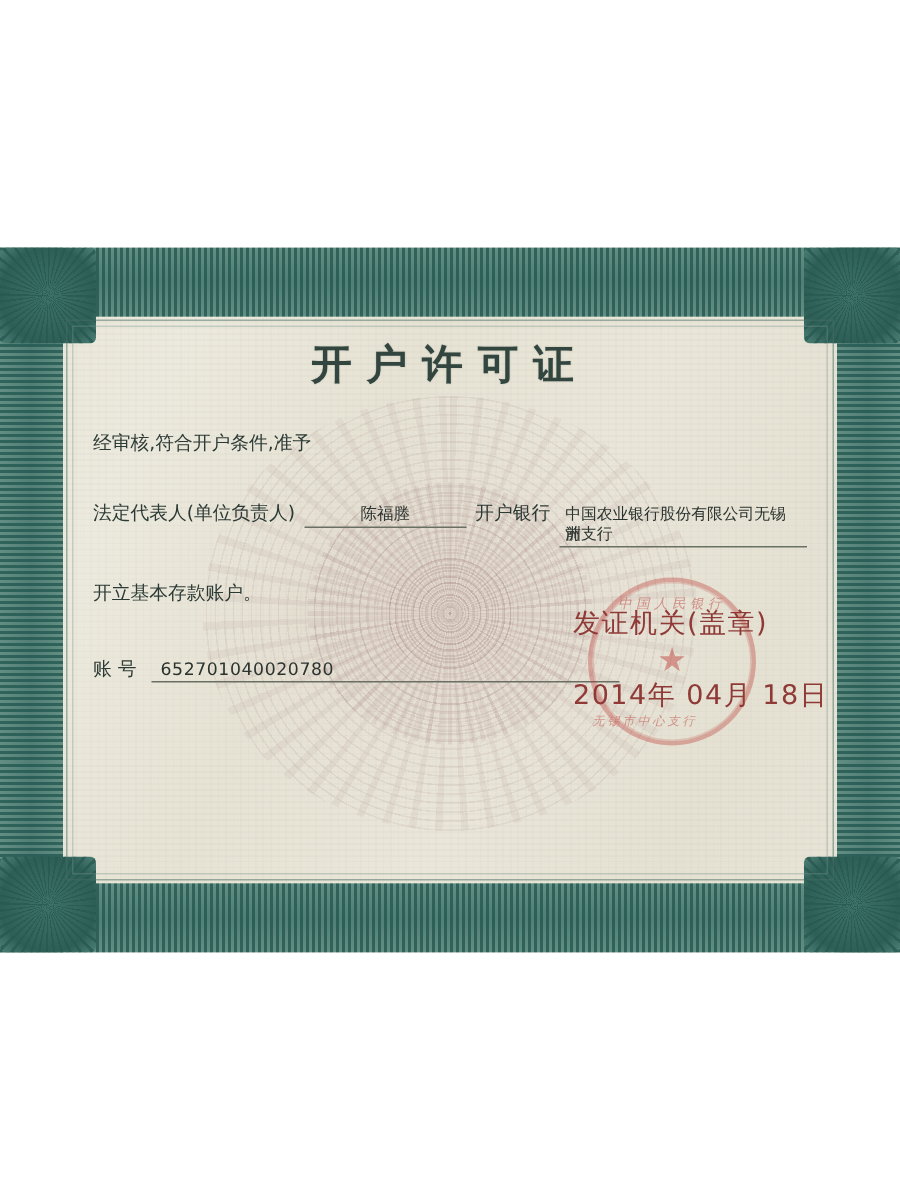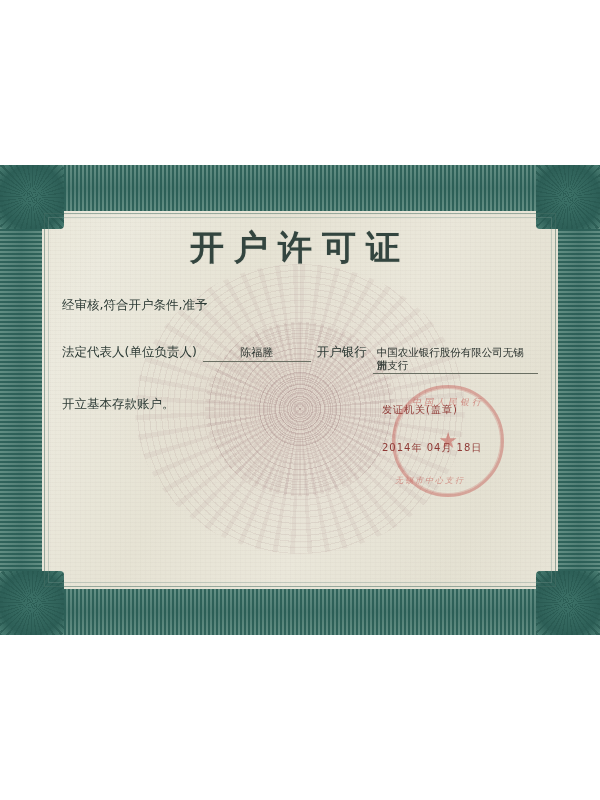--- a/index.html
+++ b/index.html
@@ -132,21 +132,21 @@
     position: absolute;
     left: 56px;
     top: 58px;
     width: 488px;
     height: 354px;
   }
 
   .doc-title {
     text-align: center;
     font-family: "DejaVu Serif", "Liberation Serif", serif;
-    font-size: 34px;
+    font-size: 27px;
     font-weight: bold;
     letter-spacing: 10px;
     color: #33453f;
     margin-top: 2px;
     text-shadow: 0 0 1px rgba(60,80,72,0.35);
   }
 
   .row {
     display: flex;
     align-items: flex-end;
@@ -242,21 +242,21 @@
   }
 
   
   .issuer {
     position: absolute;
     right: 28px;
     top: 238px;
     width: 190px;
     text-align: left;
     color: #8f3a36;
-    font-size: 10px;
+    font-size: 18px;
   }
   .issuer .line1 { letter-spacing: 1px; }
   .issuer .line2 { margin-top: 24px; letter-spacing: 1px; }
   .issuer .d { color: #8f3a36; }
 
   
   .seal {
     position: absolute;
     right: 96px;
     top: 220px;
@@ -339,20 +339,24 @@
         <span class="bank-line">
           <span>中国农业银行股份有限公司无锡前</span>
           <span class="l2">洲支行</span>
         </span>
       </div>
 
       <div class="row row-sub">
         <span class="lbl">开立基本存款账户。</span>
       </div>
 
+      <div class="row row-acct">
+        <span class="lbl">账  号</span>
+        <span class="acct-line">652701040020780</span>
+      </div>
 
     </div>
 
     <div class="seal">
       <div class="arc">中国人民银行</div>
       <div class="star">★</div>
       <div class="arc-b">无锡市中心支行</div>
     </div>
 
     <div class="issuer">

